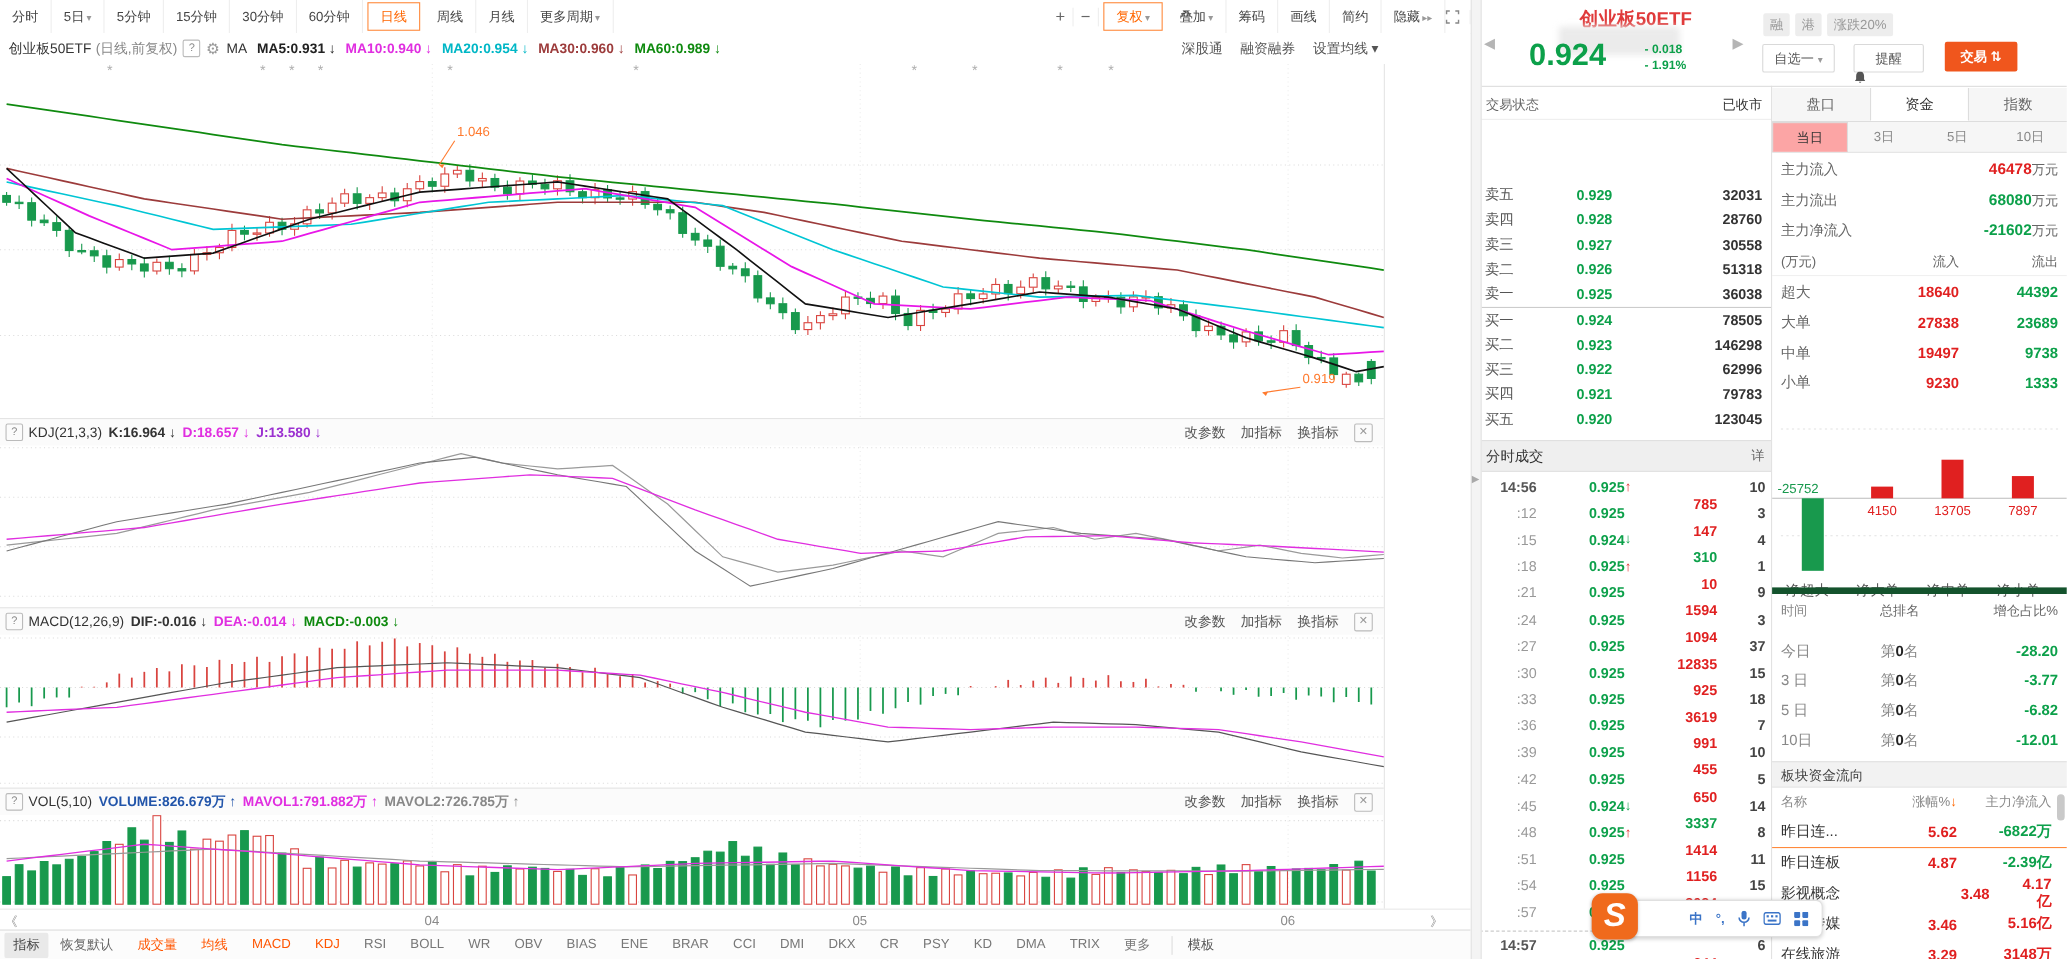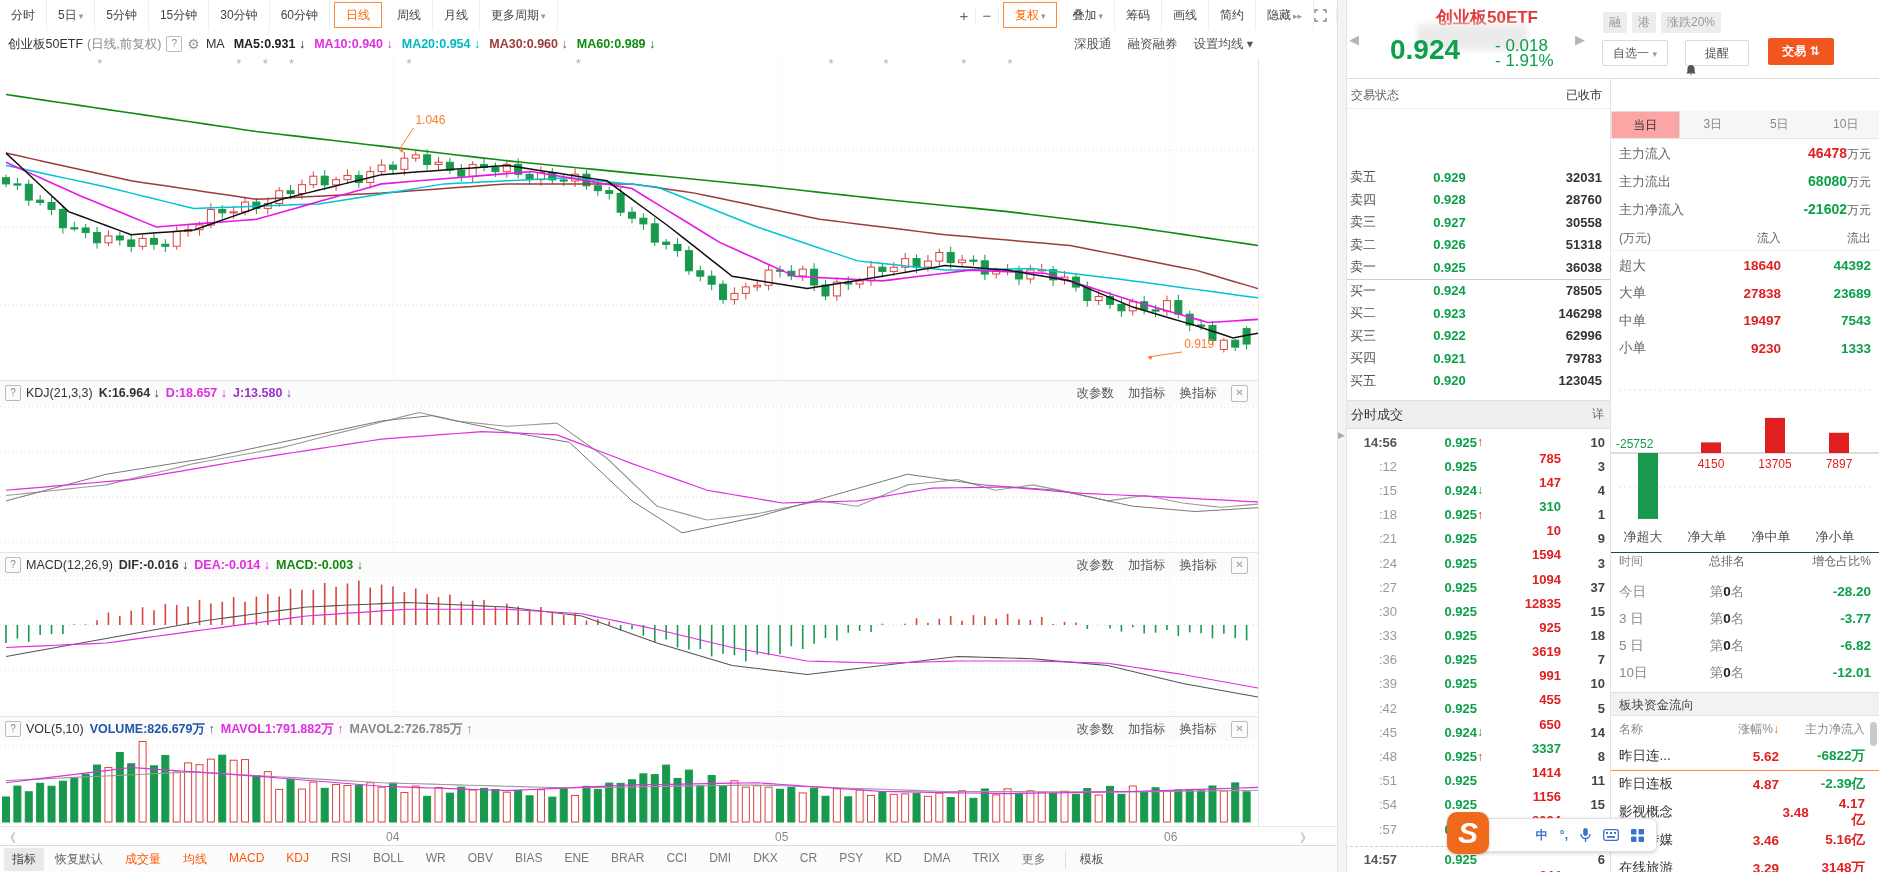--- a/index.html
+++ b/index.html
@@ -40,21 +40,21 @@
   #splitter{left:1337px;top:0;width:8px;height:872px;background:#f4f4f4;border-left:1px solid #e3e3e3;border-right:1px solid #e3e3e3;z-index:6;}
   #splitter .hndl{position:absolute;top:430px;left:0px;color:#aaa;font-size:9px;}
   
   #right-panel{left:1345px;top:0;width:534px;height:872px;background:#fff;z-index:5;}
   #rp-divider{position:absolute;left:265px;top:78px;width:1px;height:794px;background:#e2e2e2;}
   #quote-header{position:absolute;left:0;top:0;width:534px;height:78px;border-bottom:1px solid #ddd;}
   .nav-arrow{position:absolute;color:#b5b5b5;font-size:13px;cursor:pointer;}
   #q-title{position:absolute;left:52px;top:6px;width:180px;text-align:center;color:#e03a3a;font-size:17px;font-weight:bold;}
   #q-blur{position:absolute;left:72px;top:24px;width:110px;height:26px;background:#ebebeb;filter:blur(3px);border-radius:3px;}
   #q-price{position:absolute;left:45px;top:34px;color:#0ca04a;font-size:28px;font-weight:bold;}
-  #q-chg{position:absolute;left:150px;top:38px;color:#0ca04a;font-size:17px;font-weight:normal;line-height:15px;}
+  #q-chg{position:absolute;left:150px;top:38px;color:#0ca04a;font-size:11px;font-weight:bold;line-height:15px;}
   .chip{display:inline-block;background:#ededed;color:#999;padding:2px 6px;margin-right:5px;border-radius:2px;font-size:12px;}
   #q-badges{position:absolute;left:258px;top:12px;white-space:nowrap;}
   .q-btn{position:absolute;top:40px;height:24px;line-height:24px;border:1px solid #d9d9d9;border-radius:2px;color:#555;text-align:center;cursor:pointer;background:#fff;}
   #btn-trade{position:absolute;left:423px;top:38px;width:66px;height:27px;line-height:27px;background:#f0561d;color:#fff;text-align:center;border-radius:2px;font-weight:bold;cursor:pointer;}
   
   .lrow{position:absolute;left:0;width:265px;display:flex;align-items:center;}
   #status-row{top:82px;height:26px;border-bottom:1px solid #eee;}
   #weibi-row{top:108px;height:28px;border-bottom:1px solid #e5e5e5;}
   #dk-row{top:136px;height:28px;border-bottom:1px solid #e5e5e5;justify-content:center;}
   #dk-row span{color:#ff6600;text-decoration:underline;cursor:pointer;font-size:13px;}
@@ -92,21 +92,21 @@
   .flow-row .fl{padding-left:8px;color:#666;font-size:13px;}
   .flow-row .fv{margin-left:auto;padding-right:8px;font-size:14px;font-weight:bold;}
   .flow-row .fu{font-weight:normal;color:#666;font-size:12px;}
   #ft-head{position:absolute;left:0;top:148px;width:268px;height:24px;display:flex;color:#666;align-items:center;border-bottom:1px solid #f0f0f0;}
   .ft-row{position:absolute;left:0;width:268px;height:27.5px;display:flex;align-items:center;font-size:13.5px;}
   .c1{width:62px;padding-left:8px;color:#666;}
   .c2{width:100px;text-align:right;font-weight:bold;}
   .c3{flex:1;text-align:right;padding-right:8px;font-weight:bold;}
   #netbar-labels{position:absolute;left:0;top:450px;width:268px;display:flex;color:#555;font-size:13px;}
   #netbar-labels span{width:64px;text-align:center;}
-  #rank-head{position:absolute;left:0;top:474px;width:268px;height:24px;display:flex;align-items:flex-start;color:#666;border-top:1px solid #14532d;}
+  #rank-head{position:absolute;left:0;top:456px;width:268px;height:24px;display:flex;align-items:flex-end;color:#666;border-top:6px solid #14532d;}
   .rank-row{position:absolute;left:0;width:268px;height:27px;display:flex;align-items:center;font-size:13.5px;}
   .rk1{width:58px;padding-left:8px;color:#888;}
   .rk2{width:100px;text-align:center;color:#888;}
   .rk2 b{color:#222;}
   .rk3{flex:1;text-align:right;padding-right:8px;font-weight:bold;}
   #sector-title{position:absolute;left:0;top:614px;width:268px;height:24px;line-height:24px;background:#f2f2f2;border-top:1px solid #e0e0e0;border-bottom:1px solid #e5e5e5;color:#444;padding-left:8px;box-sizing:border-box;font-size:12.5px;}
   #sector-head{position:absolute;left:0;top:638px;width:268px;height:26px;display:flex;align-items:center;color:#888;}
   .sc1{width:86px;padding-left:8px;}
   .sc2{width:74px;text-align:right;}
   .sc3{flex:1;text-align:right;padding-right:14px;}
@@ -1071,20 +1071,25 @@
         <div class="tick-row">
           <span class="tm hh">14:57</span>
           <span class="pr">0.925</span>
           <span class="ar" style="color: rgb(12, 160, 74);"></span>
           <span class="vv red">644</span>
           <span class="ct">6</span>
         </div>
       </div>
 
     <div id="rc">
+      <div id="rc-tabs">
+          <span class="rc-tab">盘口</span>
+          <span class="rc-tab on">资金</span>
+          <span class="rc-tab">指数</span>
+        </div>
       <div id="rc-ptabs">
           <span class="rc-ptab on">当日</span>
           <span class="rc-ptab">3日</span>
           <span class="rc-ptab">5日</span>
           <span class="rc-ptab">10日</span>
         </div>
       <div id="rc-flows">
           <div class="flow-row" style="top: 62px;">
             <span class="fl">主力流入</span>
             <span class="fv red">46478<span class="fu">万元</span></span>
@@ -1110,21 +1115,21 @@
             <span class="c3 grn">44392</span>
           </div>
           <div class="ft-row" style="top: 201.5px;">
             <span class="c1">大单</span>
             <span class="c2 red">27838</span>
             <span class="c3 grn">23689</span>
           </div>
           <div class="ft-row" style="top: 229px;">
             <span class="c1">中单</span>
             <span class="c2 red">19497</span>
-            <span class="c3 grn">7543</span>
+            <span class="c3 grn">9738</span>
           </div>
           <div class="ft-row" style="top: 256.5px;">
             <span class="c1">小单</span>
             <span class="c2 red">9230</span>
             <span class="c3 grn">1333</span>
           </div>
         </div>
       <svg id="netflow-svg" style="position:absolute;left:0;top:290px" width="268" height="160">
           <line x1="8" y1="22" x2="260" y2="22" stroke="#e2e2e2" stroke-dasharray="2 3"></line>
           <line x1="8" y1="119" x2="260" y2="119" stroke="#e2e2e2" stroke-dasharray="2 3"></line>

